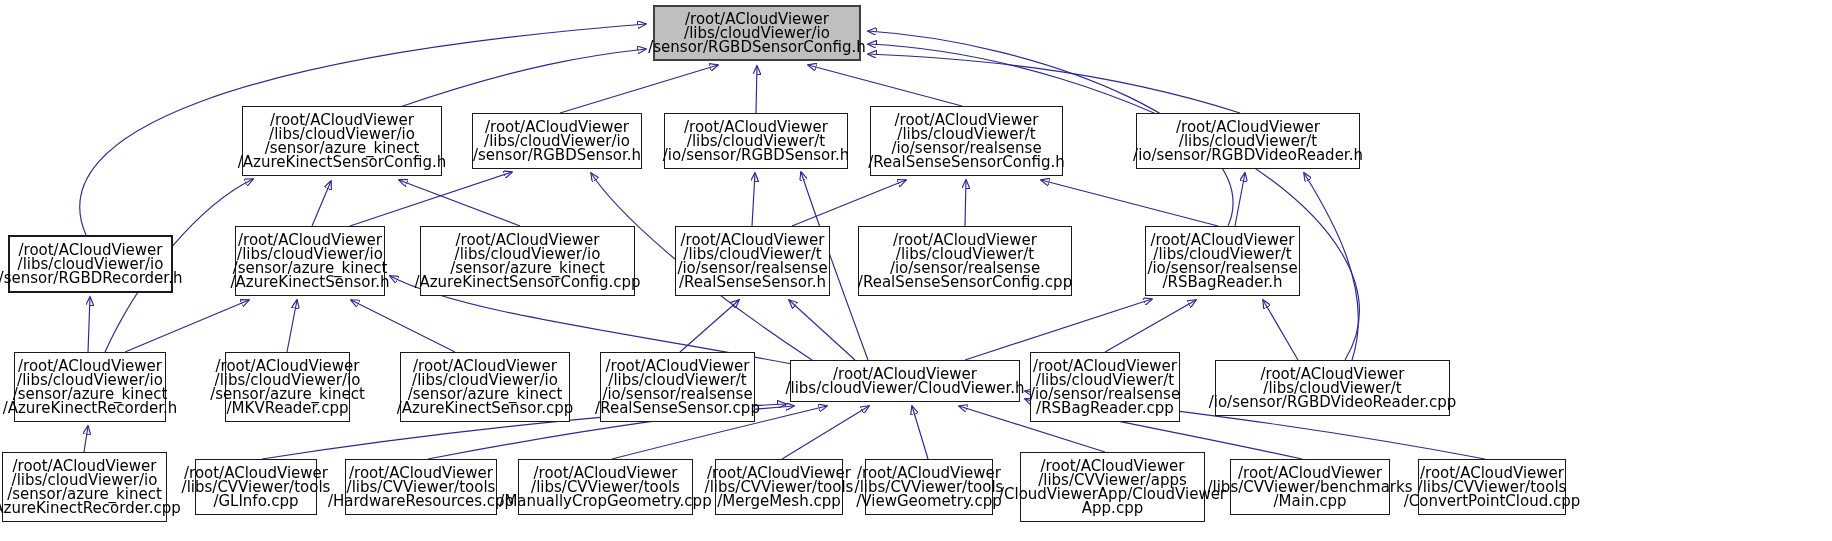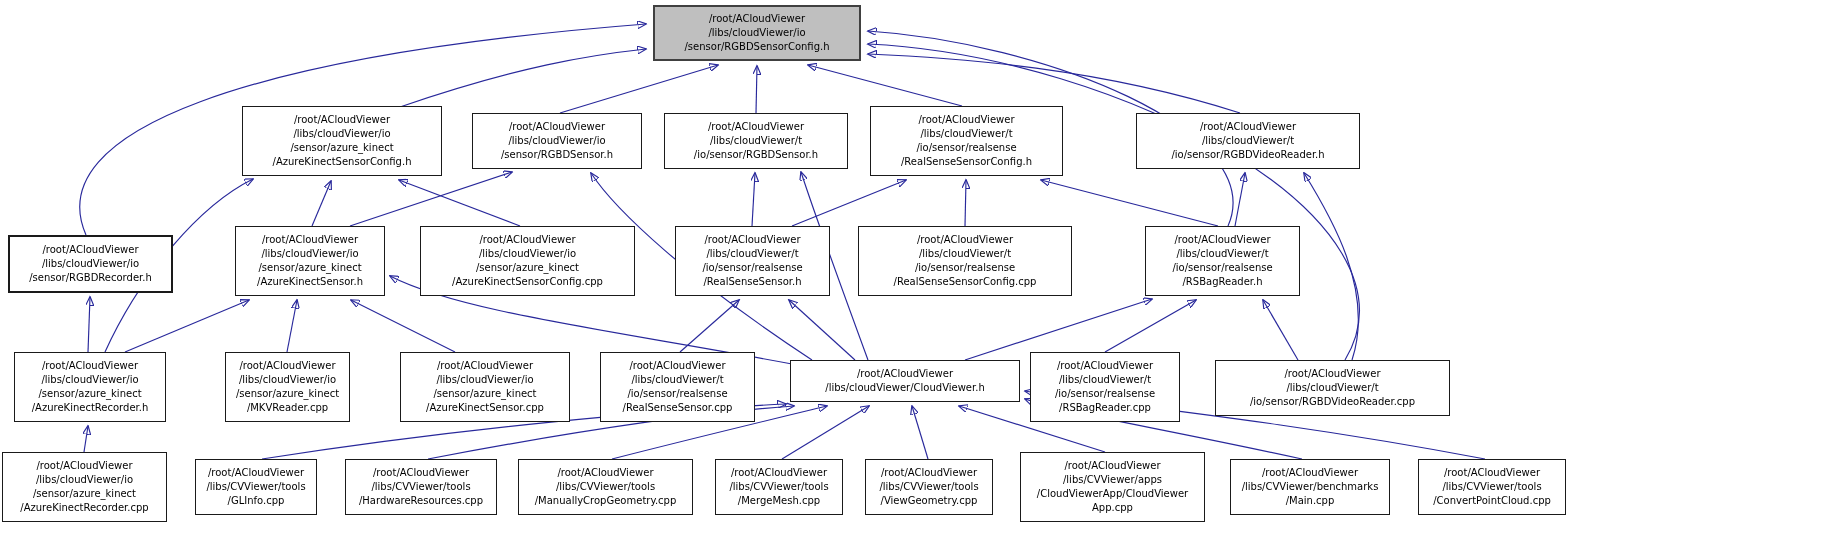--- a/index.html
+++ b/index.html
@@ -11,21 +11,21 @@
     overflow:hidden;
   }
   #edges { position:absolute; left:0; top:0; width:1832px; height:541px; }
   #edges path { fill:none; stroke:#28289B; stroke-width:1.15px; }
   .node {
     position:absolute;
     box-sizing:border-box;
     background:#ffffff;
     border:1px solid #1a1a1a;
     color:#000000;
-    font-size:10px; line-height:14px;
+    font-size:15px; line-height:14px;
     display:flex; align-items:center; justify-content:center;
     text-align:center;
     white-space:pre-line;
     padding:2px 3px;
     cursor:pointer;
   }
   .node.root { background:#BFBFBF; border:2px solid #404040; }
   .node.bold { border-width:2px; }
 </style>
 </head>

